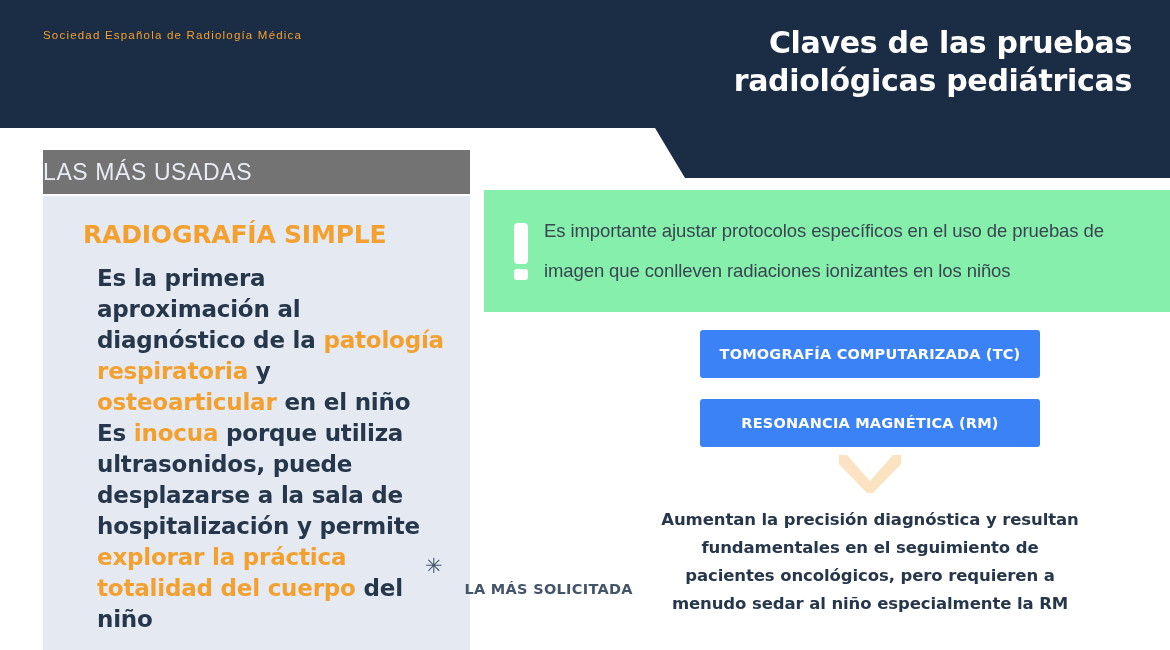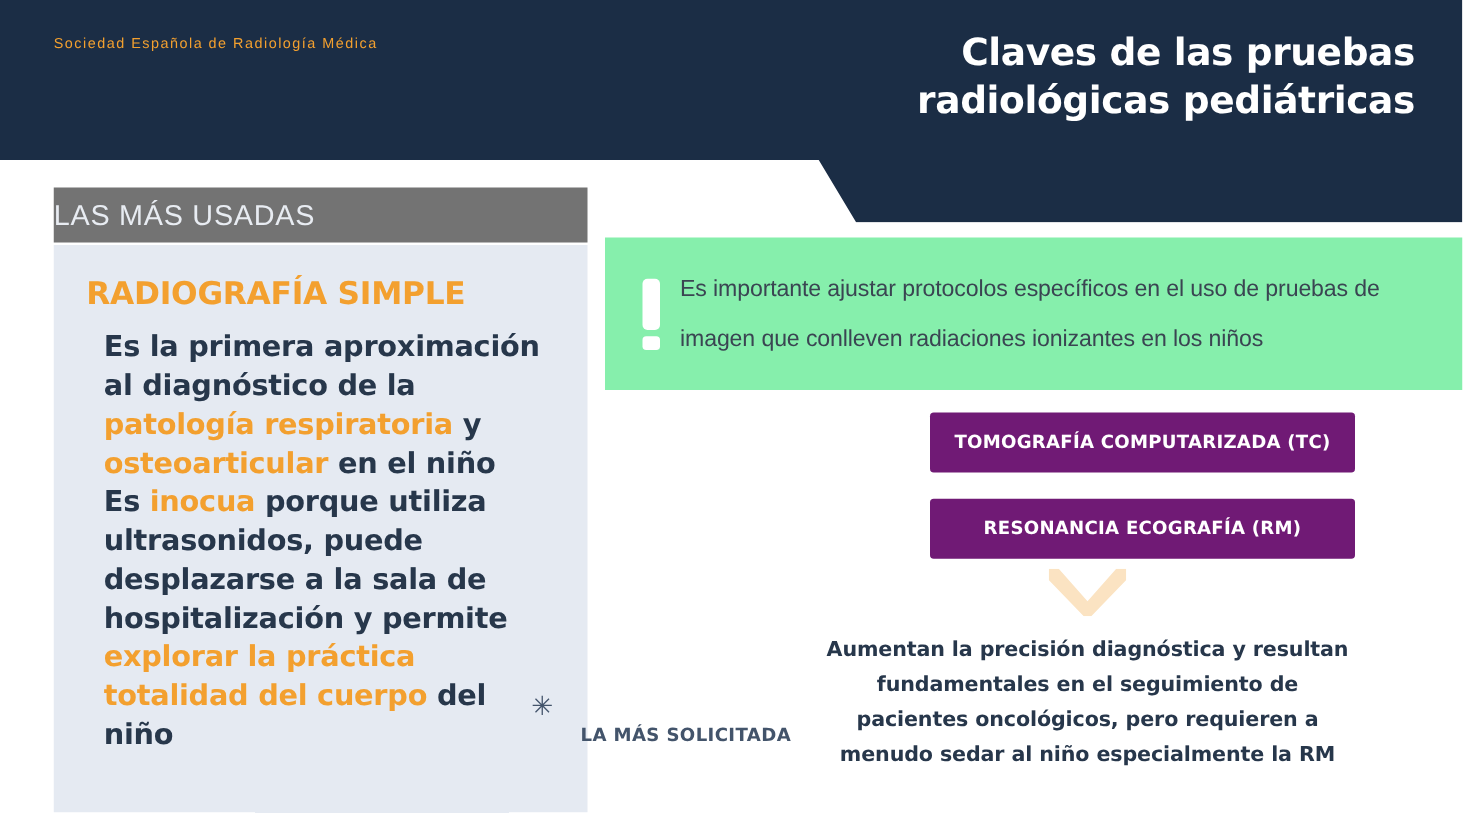--- a/index.html
+++ b/index.html
@@ -84,21 +84,21 @@
     font-weight: 400;
   }
   .left-panel {
     position: absolute;
     left: 43px;
     top: 196px;
     width: 427px;
     height: 454px;
     background: #e5eaf2;
     box-sizing: border-box;
-    padding: 24px 26px 0 26px;
+    padding: 24px 26px 0 40px;
   }
   .sec-title {
     color: #f3a02f;
     font-family: "DejaVu Sans", sans-serif;
     font-size: 25px;
     font-weight: bold;
     letter-spacing: -0.2px;
     margin: 0 0 14px 0;
   }
   .sec-title.second { margin-top: 26px; }
@@ -181,31 +181,30 @@
     letter-spacing: -0.1px;
     padding-right: 20px;
   }
 
   
   .pill {
     position: absolute;
     left: 700px;
     width: 340px;
     height: 48px;
-    background: #701a75;
+    background: #3b82f6;
     border-radius: 3px;
     display: flex;
     align-items: center;
     justify-content: center;
     color: #ffffff;
     font-family: "DejaVu Sans", sans-serif;
     font-size: 14.5px;
     font-weight: bold;
     letter-spacing: 0.2px;
-    margin-left: 44px;
   }
   .pill-1 { top: 330px; }
   .pill-2 { top: 399px; }
 
   
   .chevron {
     position: absolute;
     left: 839px;
     top: 455px;
     width: 62px;
@@ -264,20 +263,20 @@
     <span class="bang-bar"></span>
     <span class="bang-dot"></span>
   </span>
   <span class="callout-text">Es importante ajustar protocolos específicos en el uso de pruebas de imagen que conlleven radiaciones ionizantes en los niños</span>
 </div>
 
 <div class="pill pill-1">
   <span>TOMOGRAFÍA COMPUTARIZADA (TC)</span>
 </div>
 <div class="pill pill-2">
-  <span>RESONANCIA ECOGRAFÍA (RM)</span>
+  <span>RESONANCIA MAGNÉTICA (RM)</span>
 </div>
 
 <svg class="chevron" viewBox="0 0 62 38">
   <polygon points="0,0 8,0 31,26 54,0 62,0 62,9 34,38 28,38 0,9" fill="#fbe3c2"></polygon>
 </svg>
 
 <div class="conclusion">Aumentan la precisión diagnóstica y resultan fundamentales en el seguimiento de pacientes oncológicos, pero requieren a menudo sedar al niño especialmente la RM</div>
 
 </body></html>

